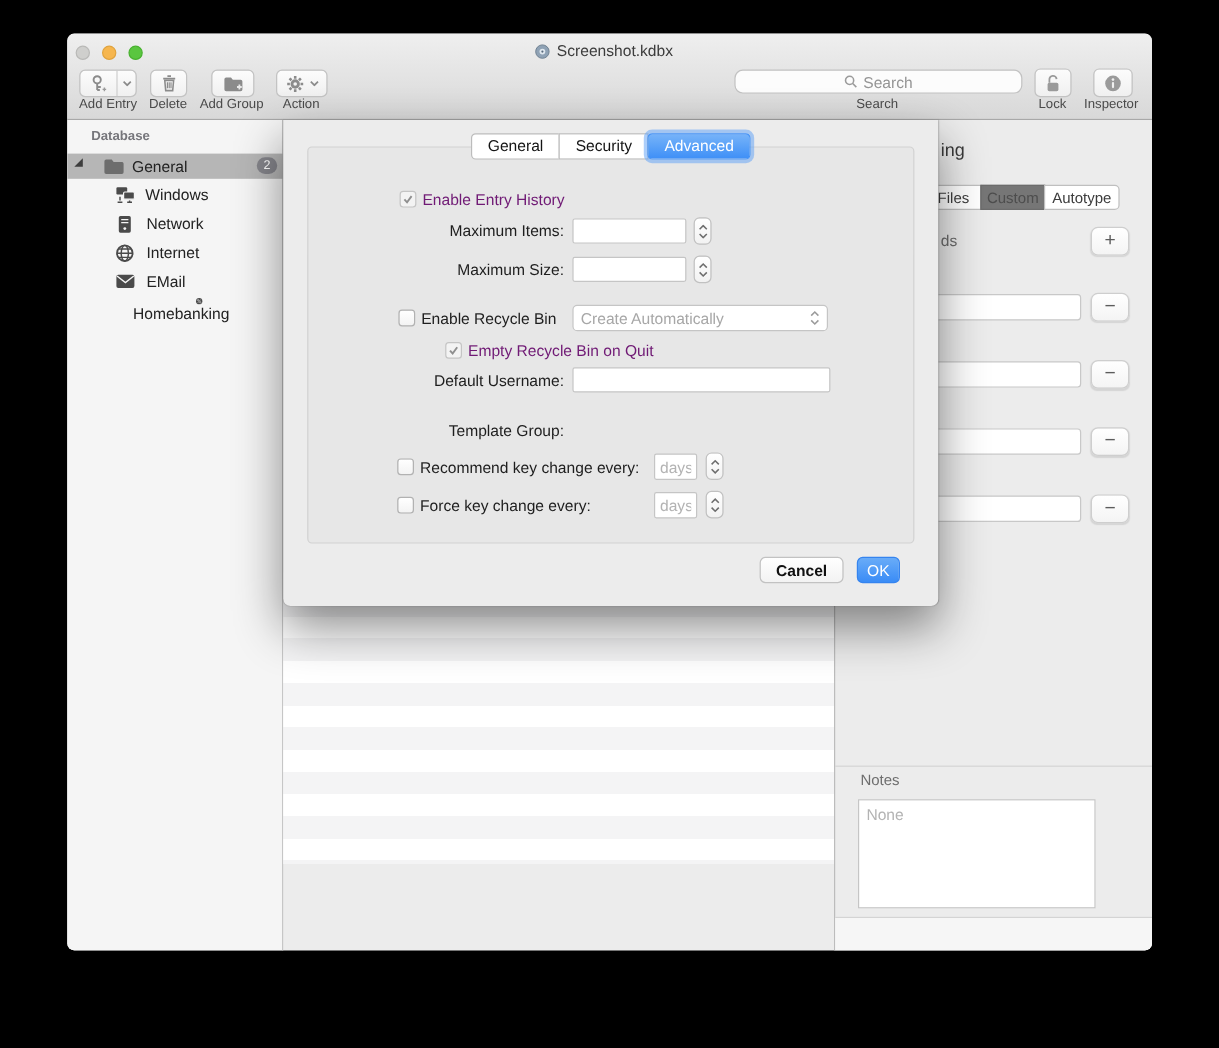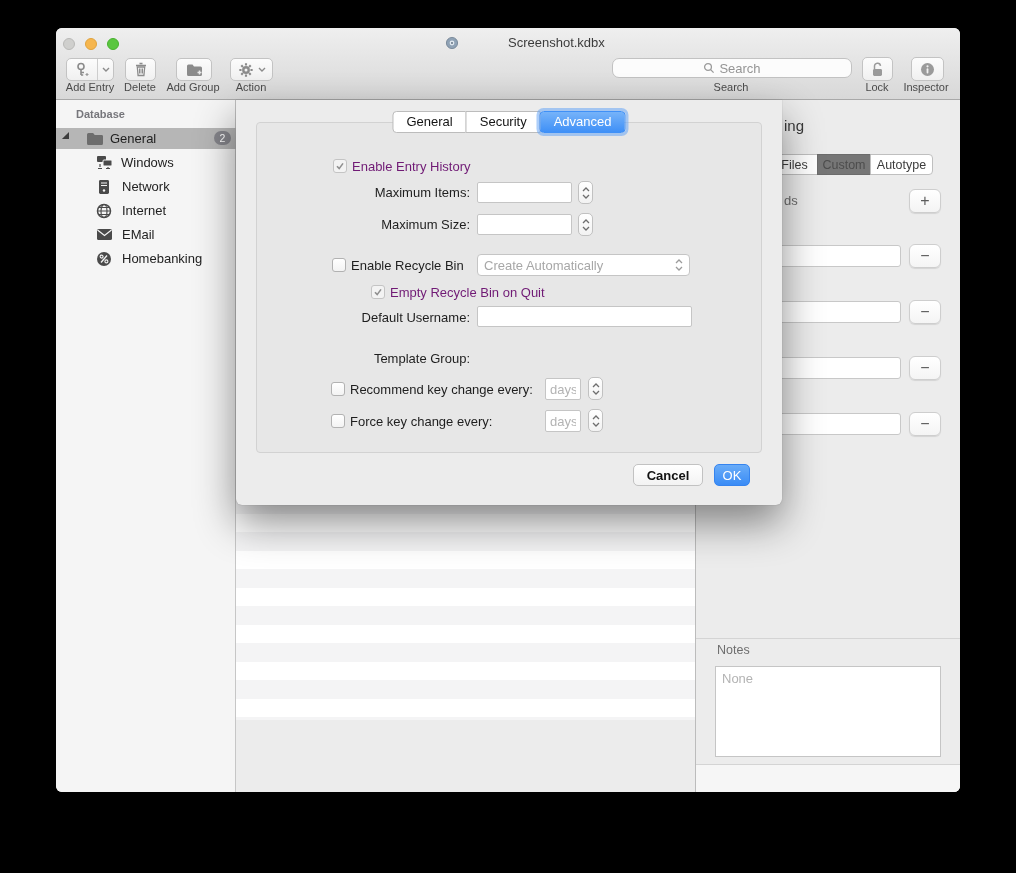--- a/index.html
+++ b/index.html
@@ -8,21 +8,21 @@
   .window{position:absolute;left:56px;top:28px;width:904px;height:764px;border-radius:6px;
           overflow:hidden;background:#ececec;box-shadow:0 0 0 1px rgba(0,0,0,.45);}
   
   .chrome{position:absolute;left:0;top:0;width:904px;height:72px;
           background:linear-gradient(#efefef,#d8d8d8);border-bottom:1px solid #a8a8a8;box-sizing:border-box;}
   .tl{position:absolute;top:10px;width:12px;height:12px;border-radius:50%;box-sizing:border-box;}
   .tl.close{left:7px;background:#cfcfcd;border:1px solid #b9b9b7;}
   .tl.min{left:29px;background:#f6b64e;border:1px solid #e0a33e;}
   .tl.zoom{left:51px;background:#5ac63f;border:1px solid #48b22f;}
   .titlerow{position:absolute;left:389px;top:7px;display:flex;align-items:center;gap:5px;}
-  .titletext{font-size:13px;color:#3c3c3c;margin-left:44px;}
+  .titletext{font-size:13px;color:#3c3c3c;}
   .tbtn{position:absolute;top:30px;height:23px;background:linear-gradient(#fcfcfc,#f0f0f0);
         border:1px solid #c3c3c3;border-radius:5px;box-sizing:border-box;
         display:flex;align-items:center;justify-content:center;}
   .tbl{position:absolute;top:53px;font-size:11px;color:#4a4a4a;white-space:nowrap;transform:translateX(-50%);}
   .seg-divider{width:1px;height:21px;background:#cdcdcd;}
   .searchfield{position:absolute;left:556px;top:30px;width:240px;height:20px;background:#fcfcfc;
         border:1px solid #c2c2c2;border-radius:7px;box-sizing:border-box;
         display:flex;align-items:center;justify-content:center;gap:4px;color:#959595;font-size:13px;}
   
   .sidebar{position:absolute;left:0;top:72px;width:180px;height:692px;background:#f5f5f5;
@@ -46,21 +46,21 @@
         display:flex;align-items:center;justify-content:center;color:#3c3c3c;}
   .iseg.sel{background:#767676;border-color:#6c6c6c;color:#4d4d4d;}
   .frag{position:absolute;font-size:13px;color:#6d6d6d;}
   .ibtn{position:absolute;width:32px;height:24px;background:linear-gradient(#ffffff,#f4f4f4);
         border:1px solid #cecece;border-radius:6px;box-sizing:border-box;box-shadow:0 1px 1px rgba(0,0,0,.10);
         display:flex;align-items:center;justify-content:center;color:#5c5c5c;font-size:16px;line-height:1;}
   .ifield{position:absolute;left:19px;width:186px;height:22px;background:#fff;border:1px solid #c8c8c8;
           border-radius:3px;box-sizing:border-box;}
   .notes-sep{position:absolute;left:0;width:265px;height:1px;background:#d4d4d4;}
   .notes-label{position:absolute;left:21px;font-size:12.5px;color:#6e6e6e;}
-  .notesbox{position:absolute;left:19px;top:566px;width:226px;height:91px;background:#fff;
+  .notesbox{position:absolute;left:19px;top:566px;width:198px;height:91px;background:#fff;
             border:1px solid #c5c5c5;box-sizing:border-box;font-size:13px;color:#b3b3b3;padding:4px 6px;}
   .insp-footer{position:absolute;left:0;top:664px;width:265px;height:28px;background:#f6f6f6;border-top:1px solid #d4d4d4;box-sizing:border-box;}
   
   .sheet{position:absolute;left:180px;top:72px;width:546px;height:405px;background:#ececec;
          border-radius:0 0 6px 6px;z-index:40;
          box-shadow:0 18px 40px rgba(0,0,0,.45),0 0 1px rgba(0,0,0,.35);}
   .tabbox{position:absolute;left:20px;top:22px;width:506px;height:331px;background:#e7e7e7;
           border:1px solid #d2d2d2;border-radius:4px;box-sizing:border-box;z-index:1;}
   .tabs{position:absolute;left:50%;top:11px;transform:translateX(-50%);display:flex;z-index:3;}
   .tab{box-sizing:border-box;height:22px;padding:0 13px;font-size:13px;line-height:20px;background:#fff;
@@ -228,21 +228,21 @@
       </div>
 
       <div class="srow" style="top:124px;">
         <svg width="17" height="13" viewBox="0 0 17 13" style="margin-left:40px;">
           <rect x="1" y="1" width="15" height="11" rx="1.6" fill="#4a4a4a"></rect>
           <path d="M1.5 2 L8.5 7.5 L15.5 2" fill="none" stroke="#f5f5f5" stroke-width="1.2"></path>
         </svg>
         <span style="margin-left:9px;">EMail</span>
       </div>
 
-      <div class="srow" style="top:148px;">
+      <div class="srow" style="top:148px;flex-direction:column;">
         <svg width="16" height="16" viewBox="0 0 16 16" style="margin-left:40px;">
           <circle cx="8" cy="8" r="7" fill="#4a4a4a"></circle>
           <path d="M5 11.5 L11 4.5" stroke="#f5f5f5" stroke-width="1.3"></path>
           <circle cx="5.6" cy="5.6" r="1.5" fill="none" stroke="#f5f5f5" stroke-width="1.1"></circle>
           <circle cx="10.4" cy="10.4" r="1.5" fill="none" stroke="#f5f5f5" stroke-width="1.1"></circle>
         </svg>
         <span style="margin-left:10px;">Homebanking</span>
       </div>
     </div>
 

